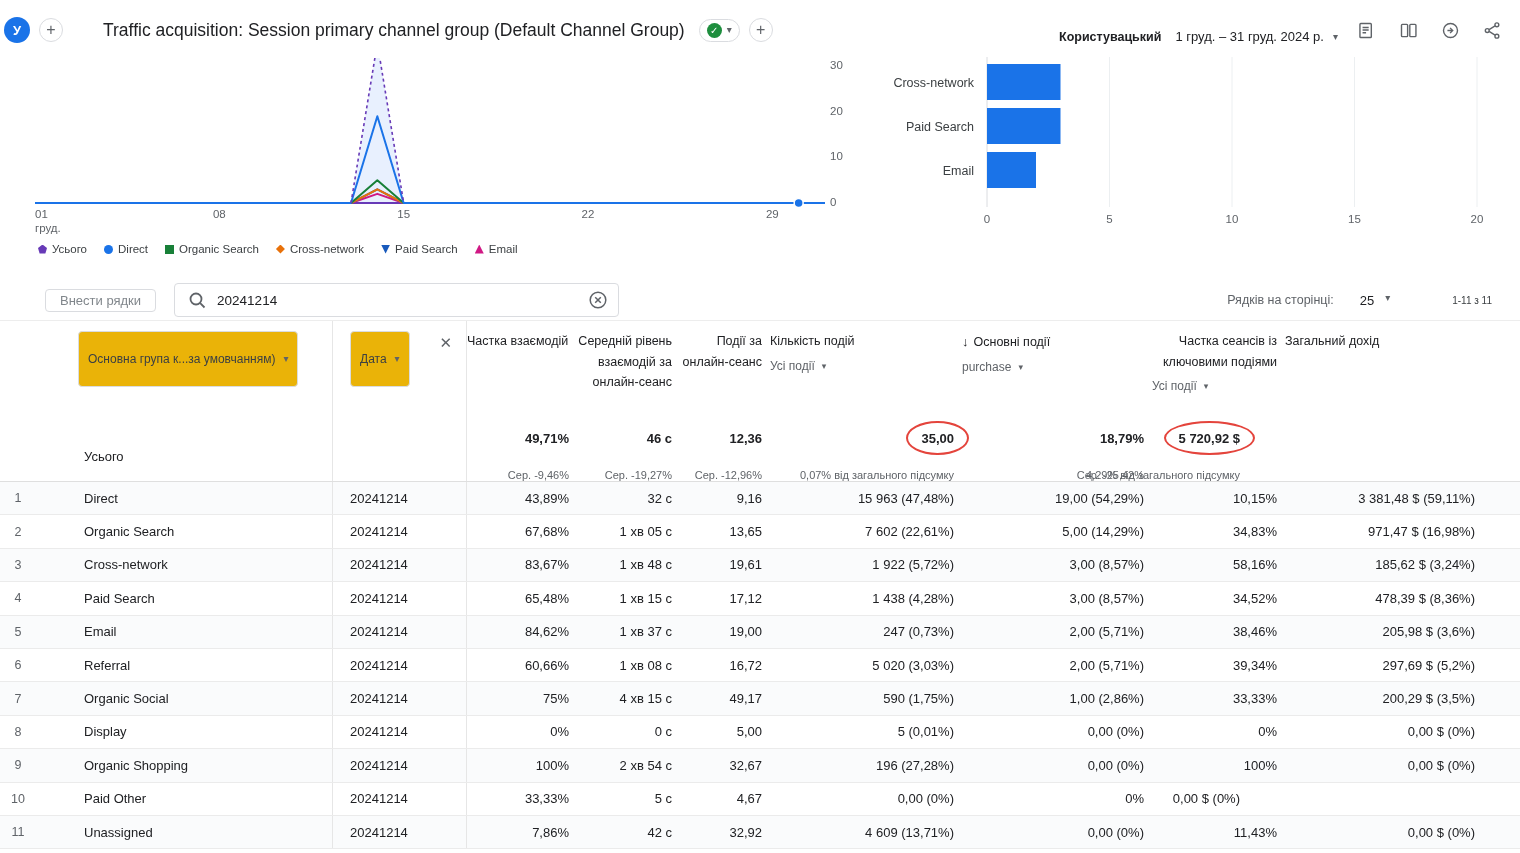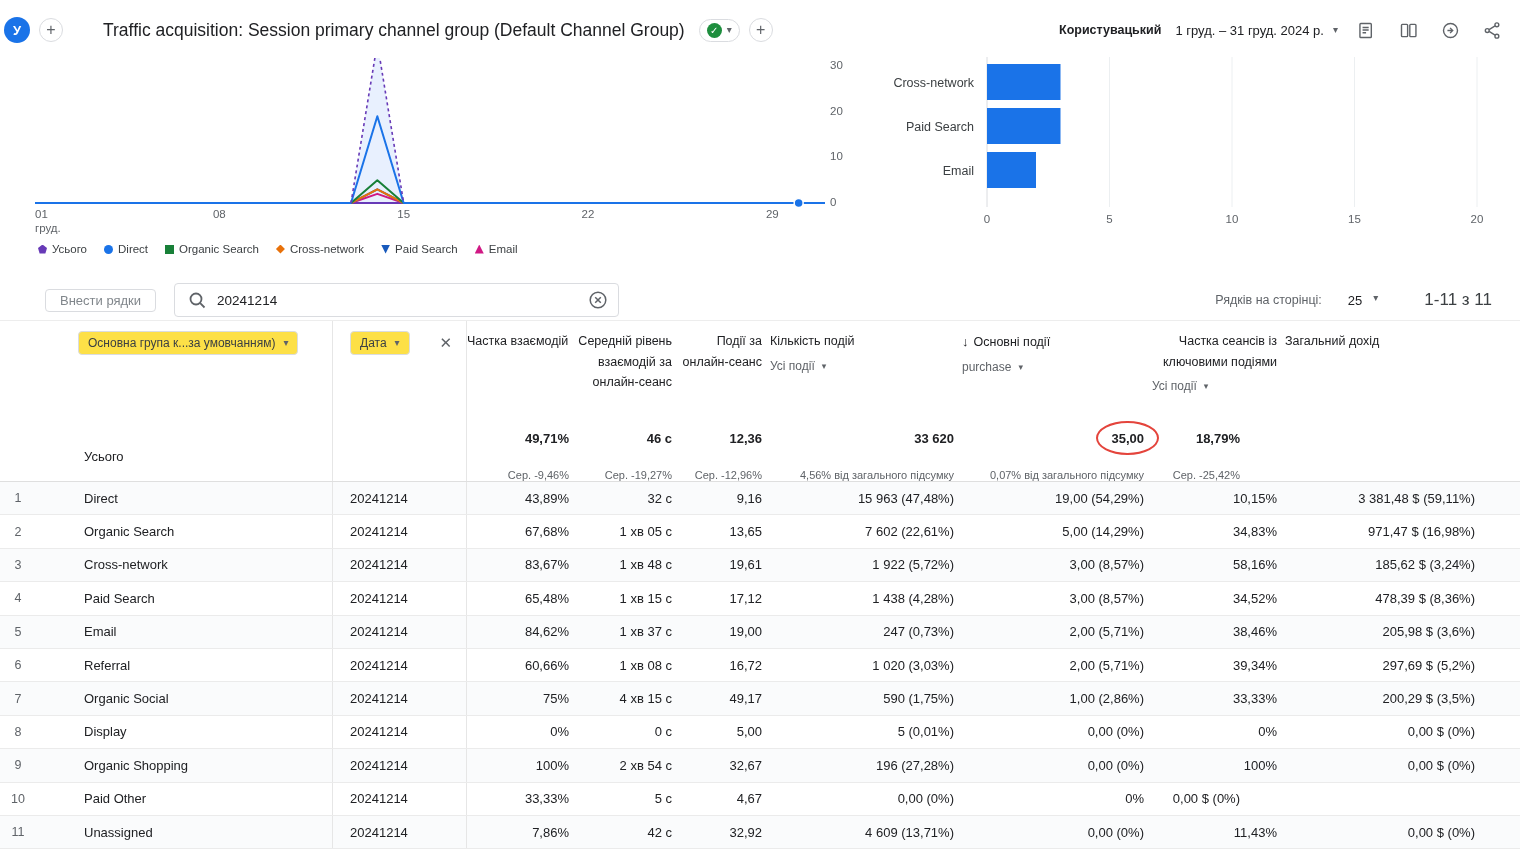--- a/index.html
+++ b/index.html
@@ -8,21 +8,21 @@
   .app{position:relative;width:1520px;height:853px;background:#fff}
 
   
   .topbar{position:absolute;top:0;left:0;right:0;height:60px;display:flex;align-items:center;padding:0 14px 0 4px}
   .avatar{width:26px;height:26px;border-radius:50%;background:#1a73e8;color:#fff;display:flex;align-items:center;justify-content:center;font-size:13px;font-weight:bold;flex:0 0 auto;cursor:pointer}
   .roundbtn{width:24px;height:24px;border-radius:50%;border:1px solid #dadce0;background:#fff;color:#5f6368;font-size:16px;line-height:1;display:flex;align-items:center;justify-content:center;margin-left:9px;cursor:pointer;padding:0}
   .report-title{font-size:17.5px;font-weight:400;color:#202124;margin-left:40px;white-space:nowrap}
   .checkpill{display:flex;align-items:center;margin-left:14px;border:1px solid #dadce0;border-radius:14px;padding:3px 7px;background:#fff;gap:5px;cursor:pointer}
   .checkcircle{width:15px;height:15px;border-radius:50%;background:#1e8e3e;color:#fff;font-size:10px;display:flex;align-items:center;justify-content:center}
   .caret{color:#5f6368;font-size:10px;line-height:1}
-  .tb-right{margin-left:auto;display:flex;align-items:center;gap:14px}
+  .tb-right{margin-left:auto;display:flex;align-items:flex-end;gap:14px}
   .usermode{font-size:12.5px;font-weight:bold;color:#202124}
   .daterange{display:flex;align-items:center;gap:9px;background:none;border:none;font:inherit;font-size:13px;color:#202124;cursor:pointer}
   .iconbtn{width:28px;height:28px;background:none;border:none;display:flex;align-items:center;justify-content:center;cursor:pointer;padding:0}
   .iconbtn svg{width:21px;height:21px}
 
   
   .charts{position:absolute;top:55px;left:0;right:0;height:230px}
   #line-svg{position:absolute;left:35px;top:3px;width:790px;height:150px}
   .y-axis{position:absolute;left:830px;top:3px;width:26px;height:150px}
   .ytick{position:absolute;left:0;font-size:11.5px;color:#5f6368}
@@ -43,37 +43,37 @@
 
   
   .toolbar{position:absolute;top:283px;left:0;right:0;height:34px;display:flex;align-items:center;padding:0 28px 0 45px}
   .ghostbtn{border:1px solid #dadce0;border-radius:4px;background:#fff;color:#80868b;font:inherit;font-size:13px;padding:3px 14px;cursor:default;white-space:nowrap}
   .searchbox{margin-left:18px;width:445px;height:34px;border:1px solid #dadce0;border-radius:4px;display:flex;align-items:center;padding:0 10px 0 12px;background:#fff}
   .searchbox input{border:none;outline:none;flex:1;font:inherit;font-size:13.5px;color:#202124;margin-left:10px;background:transparent}
   .clearbtn{background:none;border:none;cursor:pointer;display:flex;padding:0}
   .rpp{margin-left:auto;display:flex;align-items:center}
   .rpp-label{font-size:12.5px;color:#5f6368}
   .rpp-select{display:flex;align-items:flex-start;gap:11px;border:none;background:none;font:inherit;font-size:13px;color:#202124;margin-left:26px;cursor:pointer}
-  .pagerange{font-size:17px;color:#3c4043;margin-left:46px}
+  .pagerange{font-size:10px;color:#3c4043;margin-left:62px}
 
   
   .table{position:absolute;top:320px;left:0;right:0;bottom:0;border-top:1px solid #ededed;background:#fff}
   .trow{display:grid;grid-template-columns:36px 297px 134px 110px 103px 90px 192px 190px 133px minmax(0,1fr)}
   .cell{display:flex;align-items:center;min-width:0}
   .c-num{justify-content:center;color:#5f6368;font-size:12.5px}
   .c-channel{padding-left:48px;border-right:1px solid #e6e6e6;font-size:13px;color:#202124}
   .c-date{padding-left:17px;border-right:1px solid #e6e6e6;font-size:13px;color:#202124}
   .vcell{justify-content:flex-end;padding-right:8px;font-size:13px;white-space:nowrap}
   .trow > .cell:last-child{padding-right:45px}
 
   .thead{height:110px}
   .thead .cell{align-items:flex-start;padding-top:10px}
   .thead .c-channel{padding-left:42px}
   .thead .c-date{justify-content:space-between;padding-right:12px}
-  .dimpill{display:flex;align-items:center;gap:8px;border:1px solid #dadce0;border-radius:4px;background:#fde047;font:inherit;font-size:12px;color:#3c4043;padding:4px 9px;cursor:pointer;white-space:nowrap;max-width:100%;overflow:hidden}
+  .dimpill{display:flex;align-items:center;gap:8px;border:1px solid #dadce0;border-radius:4px;background:#eab308;font:inherit;font-size:12px;color:#3c4043;padding:20px 9px;cursor:pointer;white-space:nowrap;max-width:100%;overflow:hidden}
   .dimpill > span:first-child{overflow:hidden;text-overflow:ellipsis}
   .xbtn{background:none;border:none;color:#5f6368;font-size:15px;cursor:pointer;padding:2px;line-height:1;margin-top:2px}
   .mcell{flex-direction:column;align-items:flex-end;justify-content:flex-start;padding-right:8px;text-align:right}
   .mlabel{font-size:12.5px;line-height:1.65;color:#202124;text-align:right}
   .sortarrow{margin-right:5px;color:#202124;font-size:13px;text-decoration:none;display:inline-block}
   .lbl{text-decoration-style:dashed;text-decoration-color:#9aa0a6;text-decoration-thickness:1px;text-underline-offset:3.5px}
   .msub{margin-top:7px;font-size:12px;color:#5f6368;display:flex;align-items:center;gap:7px;cursor:pointer;white-space:nowrap}
   .scaret{font-size:9px;color:#5f6368}
 
   .totals{height:51px;border-bottom:1px solid #dfdfdf}
@@ -301,30 +301,30 @@
         </div>
         <div class="cell tcell">
           <div class="tot-main">46 с</div>
           <div class="tot-sub">Сер. -19,27%</div>
         </div>
         <div class="cell tcell">
           <div class="tot-main">12,36</div>
           <div class="tot-sub">Сер. -12,96%</div>
         </div>
         <div class="cell tcell">
-          <div class="tot-main">33 620</div>
-          <div class="tot-sub">4,56% від загального підсумку</div>
-        </div>
-        <div class="cell tcell">
           <div class="tot-main circled">35,00</div>
           <div class="tot-sub">0,07% від загального підсумку</div>
         </div>
         <div class="cell tcell">
           <div class="tot-main">18,79%</div>
           <div class="tot-sub">Сер. -25,42%</div>
+        </div>
+        <div class="cell tcell">
+          <div class="tot-main circled">5 720,92 $</div>
+          <div class="tot-sub">4,29% від загального підсумку</div>
         </div>
       </div>
 
     <div id="tbody">
         <div class="trow brow">
           <div class="cell c-num">1</div>
           <div class="cell c-channel">Direct</div>
           <div class="cell c-date">20241214</div>
           <div class="cell vcell">43,89%</div>
           <div class="cell vcell">32 с</div>
@@ -382,21 +382,21 @@
           <div class="cell vcell">38,46%</div>
           <div class="cell vcell">205,98 $ (3,6%)</div>
         </div>
         <div class="trow brow">
           <div class="cell c-num">6</div>
           <div class="cell c-channel">Referral</div>
           <div class="cell c-date">20241214</div>
           <div class="cell vcell">60,66%</div>
           <div class="cell vcell">1 хв 08 с</div>
           <div class="cell vcell">16,72</div>
-          <div class="cell vcell">1 020 (3,03%)</div>
+          <div class="cell vcell">5 020 (3,03%)</div>
           <div class="cell vcell">2,00 (5,71%)</div>
           <div class="cell vcell">39,34%</div>
           <div class="cell vcell">297,69 $ (5,2%)</div>
         </div>
         <div class="trow brow">
           <div class="cell c-num">7</div>
           <div class="cell c-channel">Organic Social</div>
           <div class="cell c-date">20241214</div>
           <div class="cell vcell">75%</div>
           <div class="cell vcell">4 хв 15 с</div>

